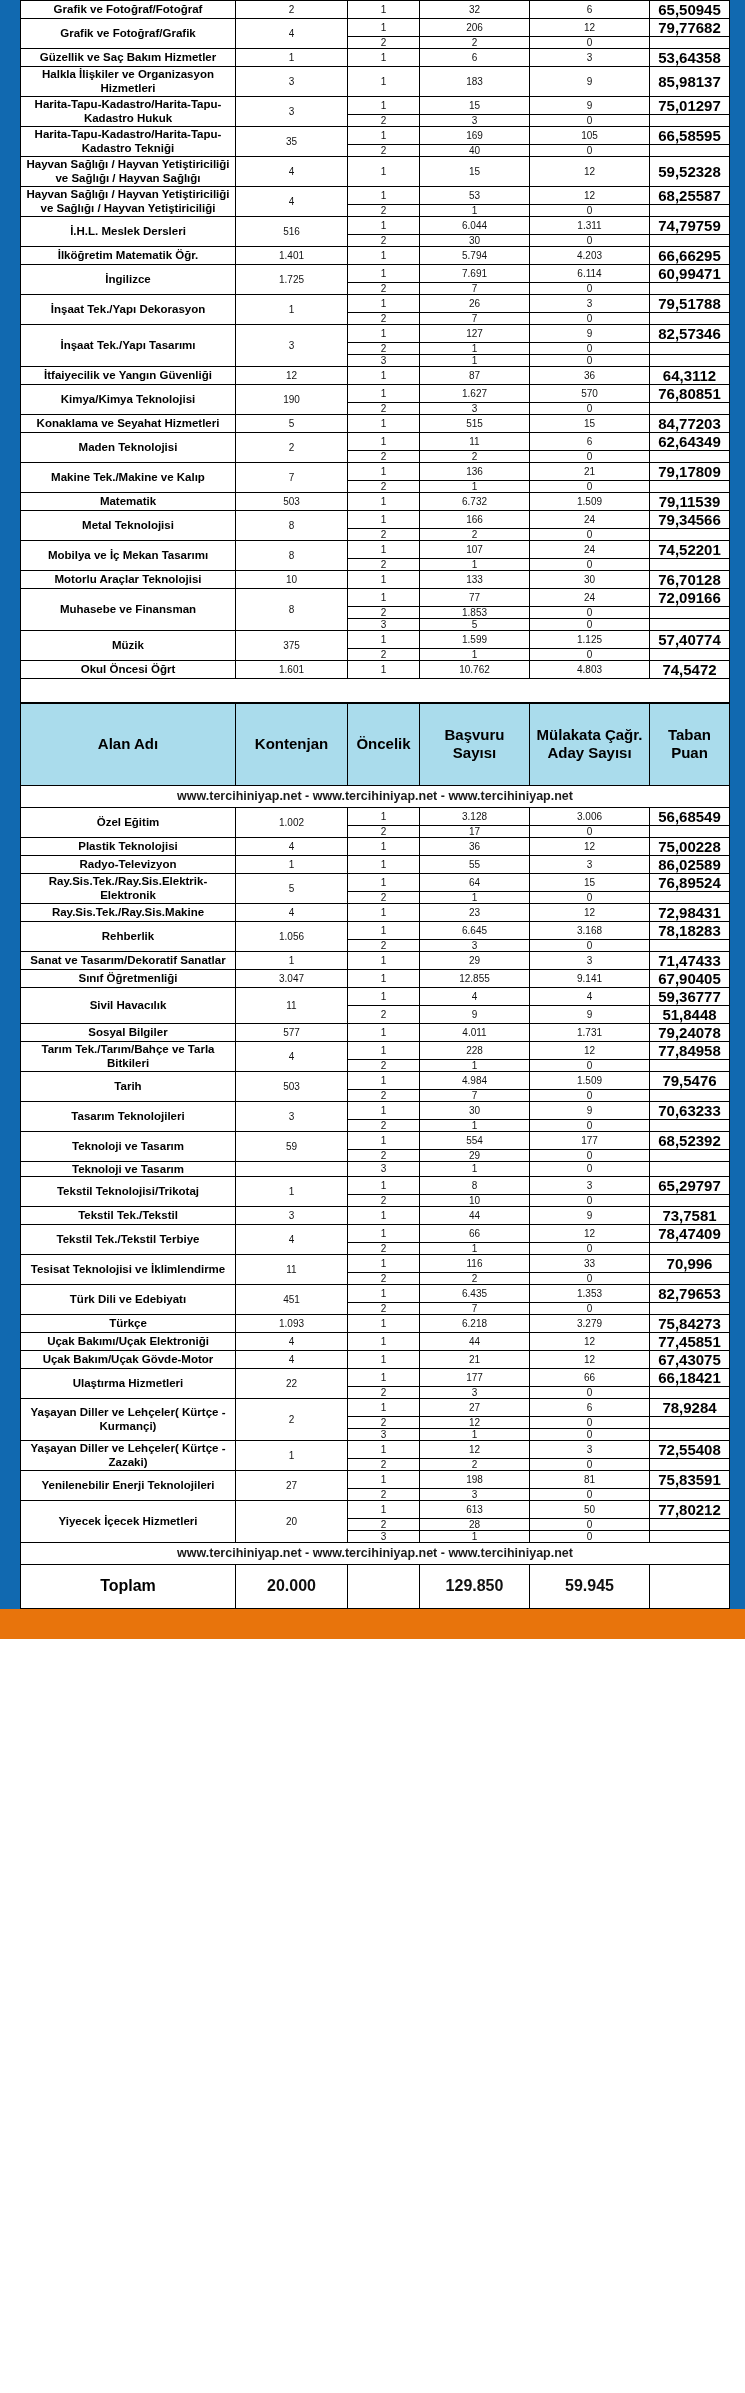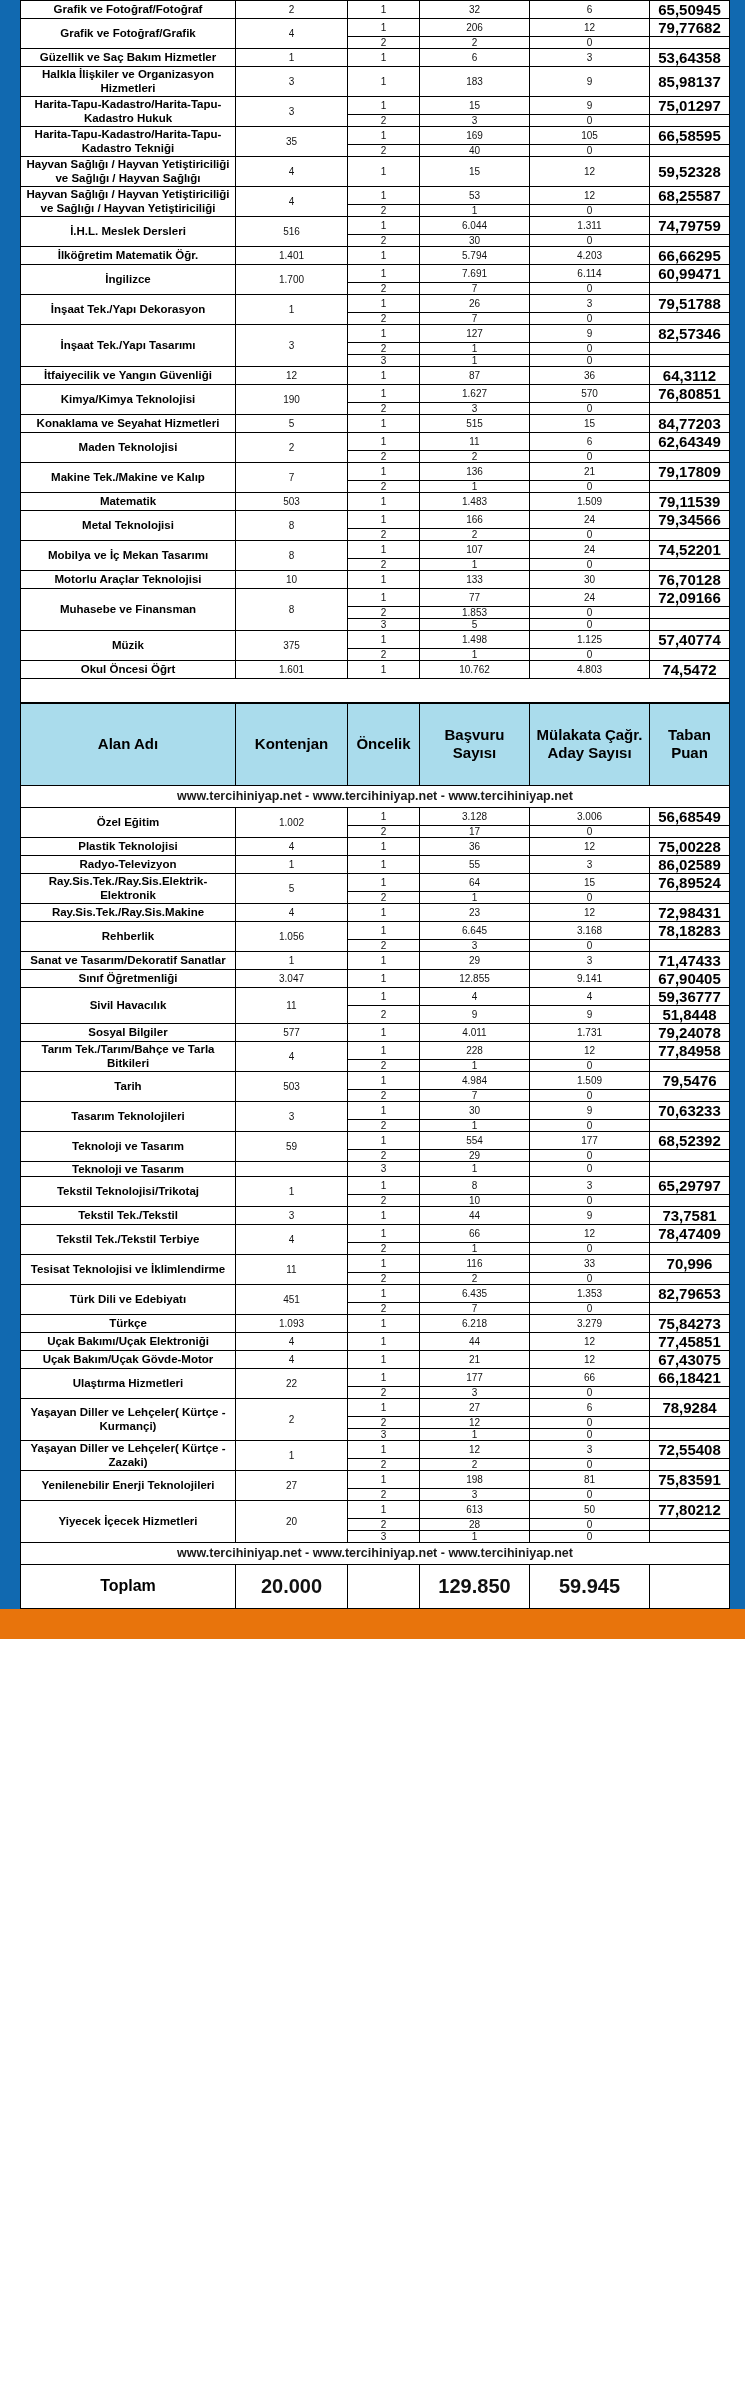--- a/index.html
+++ b/index.html
@@ -67,21 +67,21 @@
   td.banner-green {
     background:#c5d79a;
     color:#1b1b1b;
     font-weight:bold;
     font-size:12.5px;
     height:22px;
     border:1px solid #000;
   }
   tr.total td {
     font-weight:bold;
-    font-size:20px;
+    font-size:16px;
     height:44px;
   }
   tr.total td.alan { font-size:16px; }
   .bluebar-bottom {
     height:30px;
     background:#e8740c;
     width:745px;
   }
 </style>
 </head>
@@ -203,21 +203,21 @@
         <tr>
           <td class="alan sep">İlköğretim Matematik Öğr.</td>
           <td class="kont sep">1.401</td>
           <td class="onc sep">1</td>
           <td class="bas sep">5.794</td>
           <td class="mul sep">4.203</td>
           <td class="puan">66,66295</td>
         </tr>
         <tr>
           <td class="alan sep" rowspan="2">İngilizce</td>
-          <td class="kont sep" rowspan="2">1.700</td>
+          <td class="kont sep" rowspan="2">1.725</td>
           <td class="onc sep">1</td>
           <td class="bas sep">7.691</td>
           <td class="mul sep">6.114</td>
           <td class="puan">60,99471</td>
         </tr>
         <tr>
           <td class="onc sep">2</td>
           <td class="bas sep">7</td>
           <td class="mul sep">0</td>
           <td class="puan"></td>
@@ -311,21 +311,21 @@
         <tr>
           <td class="onc sep">2</td>
           <td class="bas sep">1</td>
           <td class="mul sep">0</td>
           <td class="puan"></td>
         </tr>
         <tr>
           <td class="alan sep">Matematik</td>
           <td class="kont sep">503</td>
           <td class="onc sep">1</td>
-          <td class="bas sep">1.483</td>
+          <td class="bas sep">6.732</td>
           <td class="mul sep">1.509</td>
           <td class="puan">79,11539</td>
         </tr>
         <tr>
           <td class="alan sep" rowspan="2">Metal Teknolojisi</td>
           <td class="kont sep" rowspan="2">8</td>
           <td class="onc sep">1</td>
           <td class="bas sep">166</td>
           <td class="mul sep">24</td>
           <td class="puan">79,34566</td>
@@ -375,21 +375,21 @@
         <tr>
           <td class="onc sep">3</td>
           <td class="bas sep">5</td>
           <td class="mul sep">0</td>
           <td class="puan"></td>
         </tr>
         <tr>
           <td class="alan sep" rowspan="2">Müzik</td>
           <td class="kont sep" rowspan="2">375</td>
           <td class="onc sep">1</td>
-          <td class="bas sep">1.498</td>
+          <td class="bas sep">1.599</td>
           <td class="mul sep">1.125</td>
           <td class="puan">57,40774</td>
         </tr>
         <tr>
           <td class="onc sep">2</td>
           <td class="bas sep">1</td>
           <td class="mul sep">0</td>
           <td class="puan"></td>
         </tr>
         <tr>

